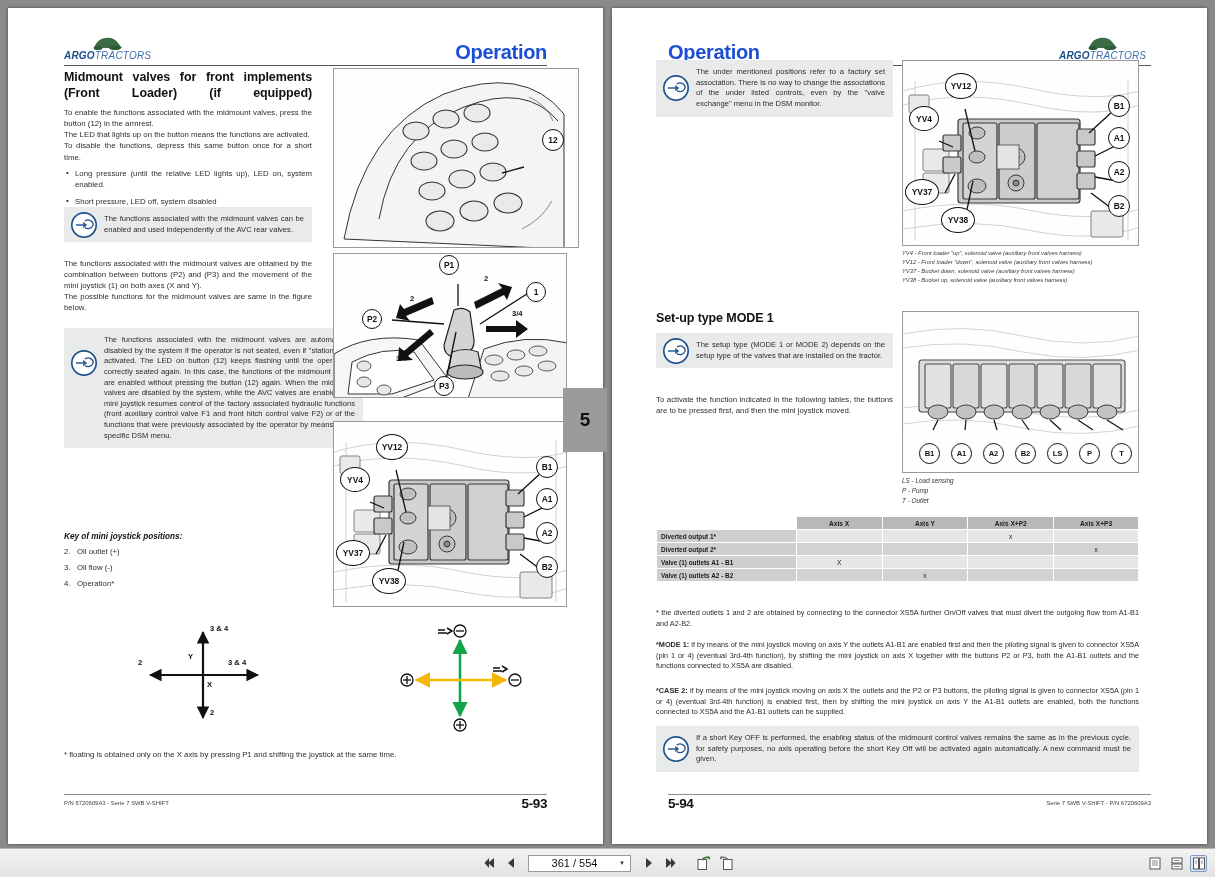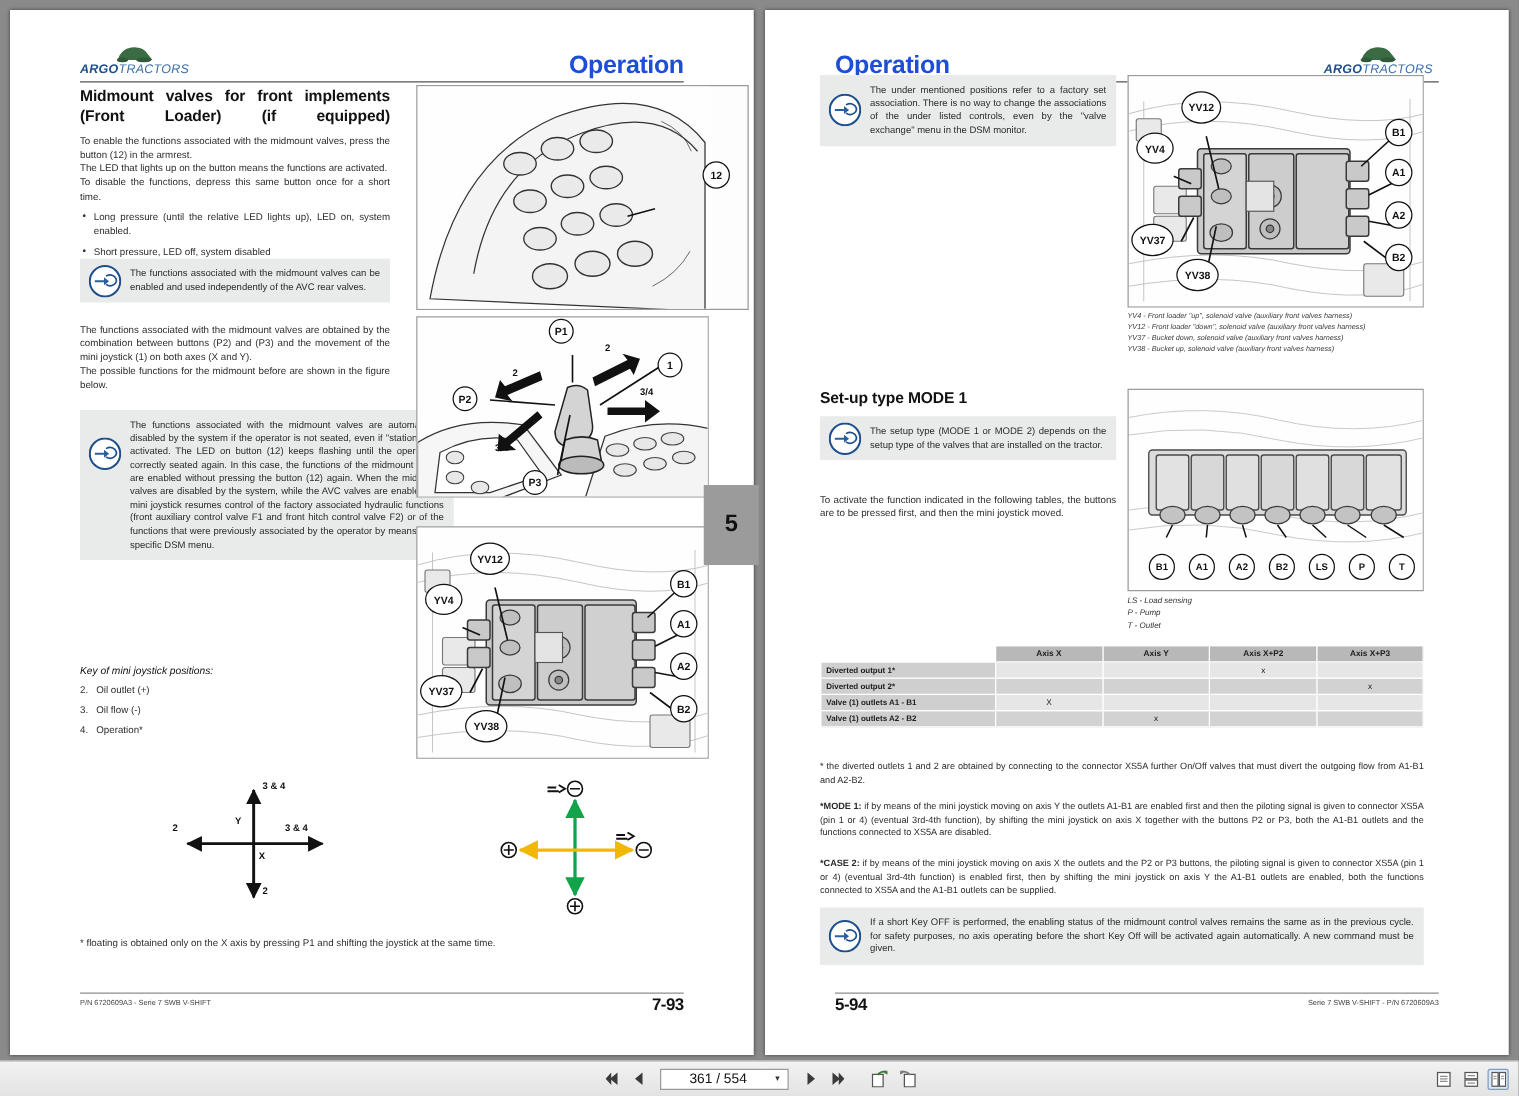--- a/index.html
+++ b/index.html
@@ -152,34 +152,34 @@
         <svg class="note-ico" viewBox="0 0 32 32">
           <circle cx="16" cy="16" r="15" fill="#fff" stroke="#1d4f8c" stroke-width="2"></circle>
           <path d="M6 15 h9 v-3 l5 4 l-5 4 v-3 h-9 z" fill="#2a5f9e"></path>
           <path d="M17 11 q5 -3 9 1 q3 4 -1 7 q-4 3 -8 0" fill="none" stroke="#1d4f8c" stroke-width="1.6"></path>
         </svg>
         <p>The functions associated with the midmount valves can be enabled and used independently of the AVC rear valves.</p>
       </div>
 
       <div class="col-text" style="left:56px; top:250px; width:248px;">
         <p class="body">The functions associated with the midmount valves are obtained by the combination between buttons (P2) and (P3) and the movement of the mini joystick (1) on both axes (X and Y).</p>
-        <p class="body">The possible functions for the midmount before are shown in the figure below.</p>
+        <p class="body">The possible functions for the midmount valves are same in the figure below.</p>
       </div>
 
       <div class="note" style="position:absolute; left:56px; top:320px; width:299px;">
         <svg class="note-ico" style="top:22px; transform:none;" viewBox="0 0 32 32">
           <circle cx="16" cy="16" r="15" fill="#fff" stroke="#1d4f8c" stroke-width="2"></circle>
           <path d="M6 15 h9 v-3 l5 4 l-5 4 v-3 h-9 z" fill="#2a5f9e"></path>
           <path d="M17 11 q5 -3 9 1 q3 4 -1 7 q-4 3 -8 0" fill="none" stroke="#1d4f8c" stroke-width="1.6"></path>
         </svg>
         <p>The functions associated with the midmount valves are automatically disabled by the system if the operator is not seated, even if "stationary" is activated. The LED on button (12) keeps flashing until the operator is correctly seated again. In this case, the functions of the midmount valves are enabled without pressing the button (12) again. When the midmount valves are disabled by the system, while the AVC valves are enabled, the mini joystick resumes control of the factory associated hydraulic functions (front auxiliary control valve F1 and front hitch control valve F2) or of the functions that were previously associated by the operator by means of the specific DSM menu.</p>
       </div>
 
       <div style="position:absolute; left:56px; top:524px; width:248px;">
-        <div style="font-size:8.2px; font-weight:normal; font-style:italic; color:#111; margin-bottom:6px;">Key of mini joystick positions:</div>
+        <div style="font-size:8.2px; font-weight:bold; font-style:italic; color:#111; margin-bottom:6px;">Key of mini joystick positions:</div>
         <div style="font-size:7.8px; color:#2e2e2e; line-height:1.3; margin-bottom:6px;">
           <span style="display:inline-block;width:13px;">2.</span><span>Oil outlet (+)</span>
         </div>
         <div style="font-size:7.8px; color:#2e2e2e; line-height:1.3; margin-bottom:6px;">
           <span style="display:inline-block;width:13px;">3.</span><span>Oil flow (-)</span>
         </div>
         <div style="font-size:7.8px; color:#2e2e2e; line-height:1.3;">
           <span style="display:inline-block;width:13px;">4.</span><span>Operation*</span>
         </div>
       </div>
@@ -232,21 +232,21 @@
             <path d="M40 10 h7 M40 13 h9 M49 8 l5 3 l-5 3"></path>
           </g>
           <g stroke="#111" stroke-width="1.5" fill="none">
             <path d="M95 48 h7 M95 51 h9 M104 46 l5 3 l-5 3"></path>
           </g>
         </svg>
       </div>
 
       <p class="col-text" style="left:56px; top:733px; width:490px; text-align:left;">* floating is obtained only on the X axis by pressing P1 and shifting the joystick at the same time.</p>
 
-      <div class="figbox" style="left:325px; top:60px; width:266px; height:180px;">
+      <div class="figbox" style="left:325px; top:60px; width:246px; height:180px;">
         <svg width="234" height="180" viewBox="0 0 234 180">
           <rect width="234" height="180" fill="#fefefe"></rect>
           <g stroke="#333" stroke-width="1" fill="#f4f4f4">
             <path d="M10 170 q20 -110 100 -145 q80 -30 120 20 l0 135 z"></path>
             <path d="M45 150 q15 -85 85 -112 q62 -24 94 14" fill="none"></path>
           </g>
           <g fill="#eaeaea" stroke="#333" stroke-width="1.1">
             <ellipse cx="82" cy="62" rx="13" ry="9"></ellipse>
             <ellipse cx="112" cy="50" rx="13" ry="9"></ellipse>
             <ellipse cx="143" cy="44" rx="13" ry="9"></ellipse>
@@ -299,21 +299,21 @@
             <path d="M100 50 l-28 12 l4 5 l-14 -3 l4 -14 l4 5 l28 -12 z"></path>
             <path d="M152 72 l30 0 l0 -6 l12 9 l-12 9 l0 -6 l-30 0 z"></path>
             <path d="M100 80 l-26 22 l5 4 l-15 1 l1 -14 l5 4 l26 -22 z"></path>
           </g>
           <line x1="110" y1="70" x2="58" y2="66" stroke="#111" stroke-width="1.3"></line>
           <line x1="122" y1="78" x2="112" y2="126" stroke="#111" stroke-width="1.3"></line>
           <line x1="146" y1="70" x2="196" y2="38" stroke="#111" stroke-width="1.3"></line>
         </svg>
         <div class="cal" style="left:105px; top:1px;  width:20px; height:20px;">P1</div>
         <div class="cal" style="left:28px;  top:55px; width:20px; height:20px;">P2</div>
-        <div class="cal" style="left:84px; top:122px;width:20px; height:20px;">P3</div>
+        <div class="cal" style="left:100px; top:122px;width:20px; height:20px;">P3</div>
         <div class="cal" style="left:192px; top:28px; width:20px; height:20px;">1</div>
         <div class="axd" style="left:150px; top:20px;">2</div>
         <div class="axd" style="left:76px;  top:40px;">2</div>
         <div class="axd" style="left:178px; top:55px;">3/4</div>
         <div class="axd" style="left:62px;  top:100px;">3/4</div>
       </div>
 
       <div class="figbox" style="left:325px; top:413px; width:234px; height:186px;">
         <svg width="234" height="186" viewBox="0 0 234 186">
           <rect width="234" height="186" fill="#fefefe"></rect>
@@ -368,21 +368,21 @@
         <div class="cal" style="left:38px;  top:146px; width:34px; height:26px;">YV38</div>
         <div class="cal" style="right:8px;  top:34px;  width:22px; height:22px;">B1</div>
         <div class="cal" style="right:8px;  top:66px;  width:22px; height:22px;">A1</div>
         <div class="cal" style="right:8px;  top:100px; width:22px; height:22px;">A2</div>
         <div class="cal" style="right:8px;  top:134px; width:22px; height:22px;">B2</div>
       </div>
 
       <div class="ftr">
         <div class="ftr-rule"></div>
         <div class="ftr-pn" style="left:0;">P/N 6720609A3 - Serie 7 SWB V-SHIFT</div>
-        <div class="ftr-pg" style="right:0;">7-93</div>
+        <div class="ftr-pg" style="right:0;">5-93</div>
       </div>
 
     </div>
   </div>
 
   <div id="chapter-tab">5</div>
 
   <div class="page" id="page-right">
     <div class="sheet-inner">
 

